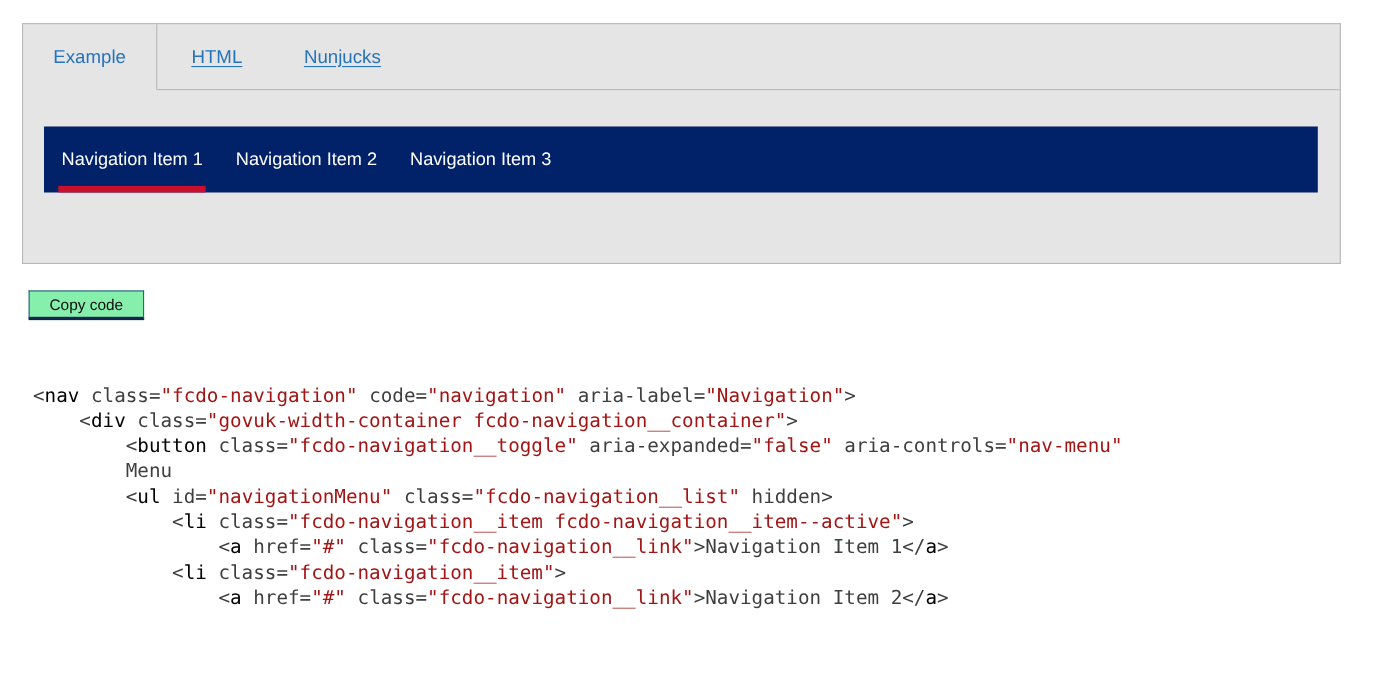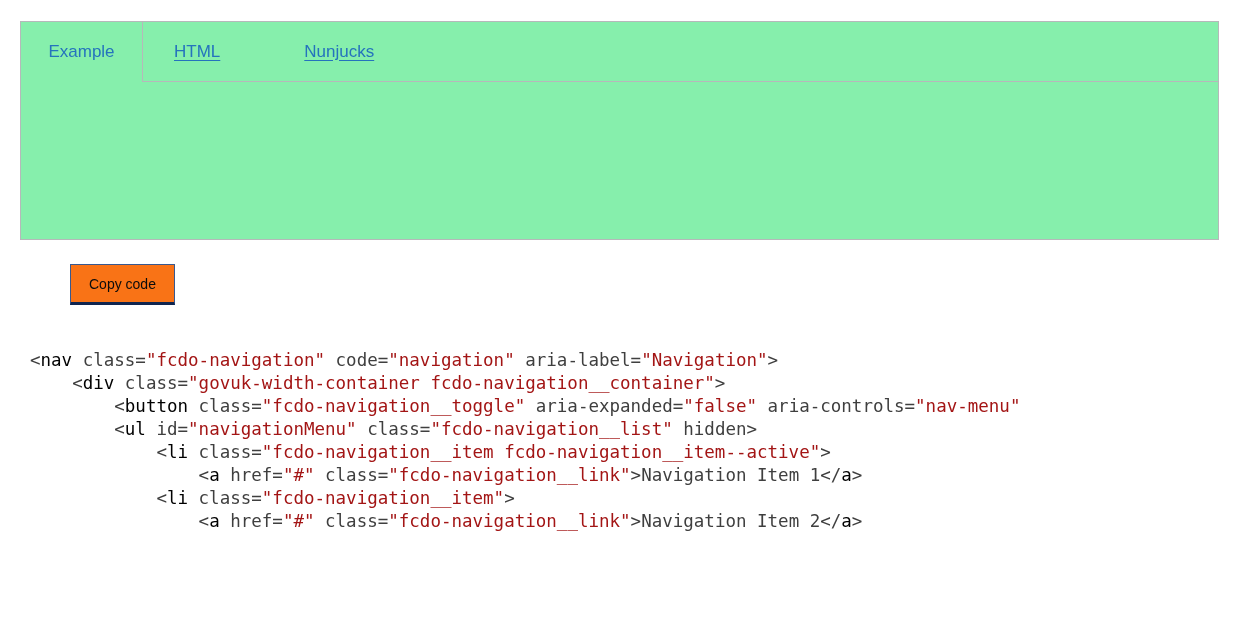--- a/index.html
+++ b/index.html
@@ -9,55 +9,55 @@
   *{box-sizing:border-box}
   html,body{margin:0;padding:0}
   body{
     width:1253px;height:636px;overflow:hidden;background:#fff;
     font-family:"Liberation Sans",sans-serif;position:relative;
   }
 
   
   .frame{
     position:absolute;left:20px;top:21px;width:1199px;height:219px;
-    border:1px solid var(--border-gray);background:#86efac;
+    border:1px solid var(--border-gray);background:#e5e5e5;
   }
   .tabs-row{display:flex;height:60px}
   .tab-example{
     width:122px;border-right:1px solid var(--border-gray);
     display:flex;align-items:center;justify-content:center;
     color:var(--link-blue);font-size:17px;cursor:pointer;
   }
   .tabs-links{
     flex:1;border-bottom:1px solid var(--border-gray);
-    display:flex;align-items:center;padding-left:31px;gap:84px;
+    display:flex;align-items:center;padding-left:31px;gap:56px;
   }
   .tab-link{
     color:var(--link-blue);font-size:17px;text-decoration:underline;
     text-underline-offset:3px;cursor:pointer;
   }
   .frame-content{padding:33px 20px 0 19px}
 
   
   .demo-nav{background:var(--navy);height:60px;display:flex}
   .demo-nav ul{list-style:none;margin:0;padding:0 0 0 13px;display:flex}
   .demo-nav li{
     display:flex;align-items:center;margin-right:24px;
     border-top:6px solid transparent;border-bottom:6px solid transparent;
   }
   .demo-nav li.active{border-bottom-color:var(--red)}
   .demo-nav a{color:#fff;font-size:16.5px;text-decoration:none;padding:0 3px}
 
   
   .copy-btn{
-    position:absolute;left:26px;top:264px;height:41px;
-    background:#f97316;color:#0b0c0c;font-size:14px;
+    position:absolute;left:26px;top:264px;height:27px;
+    background:#86efac;color:#0b0c0c;font-size:14px;
     font-family:"Liberation Sans",sans-serif;
     border:1px solid #38598f;border-bottom:3px solid #10254f;
-    padding:3px 18px 2px;cursor:pointer;margin-left:44px;
+    padding:3px 18px 2px;cursor:pointer;
   }
 
   
   .code{
     position:absolute;left:30px;top:349px;
     font-family:"DejaVu Sans Mono",monospace;
     font-size:17.5px;line-height:23px;color:#3f3f3f;
   }
   .code-line{white-space:pre}
   .tk-p{color:#3f3f3f}
@@ -68,26 +68,42 @@
 <body>
 
 <div class="frame">
   <div class="tabs-row">
     <div class="tab-example">Example</div>
     <div class="tabs-links">
       <a class="tab-link">HTML</a>
       <a class="tab-link">Nunjucks</a>
     </div>
   </div>
+  <div class="frame-content">
+    <nav class="demo-nav">
+      <ul>
+          <li class="active">
+            <a href="#">Navigation Item 1</a>
+          </li>
+          <li>
+            <a href="#">Navigation Item 2</a>
+          </li>
+          <li>
+            <a href="#">Navigation Item 3</a>
+          </li>
+        </ul>
+    </nav>
+  </div>
 </div>
 
 <button class="copy-btn">Copy code</button>
 
 <div class="code">
     <div class="code-line"><span class="tk-p">&lt;</span><span class="tk-t">nav</span><span class="tk-p"> class=</span><span class="tk-s">"fcdo-navigation"</span><span class="tk-p"> code=</span><span class="tk-s">"navigation"</span><span class="tk-p"> aria-label=</span><span class="tk-s">"Navigation"</span><span class="tk-p">&gt;</span></div>
     <div class="code-line"><span class="tk-p">    &lt;</span><span class="tk-t">div</span><span class="tk-p"> class=</span><span class="tk-s">"govuk-width-container fcdo-navigation__container"</span><span class="tk-p">&gt;</span></div>
     <div class="code-line"><span class="tk-p">        &lt;</span><span class="tk-t">button</span><span class="tk-p"> class=</span><span class="tk-s">"fcdo-navigation__toggle"</span><span class="tk-p"> aria-expanded=</span><span class="tk-s">"false"</span><span class="tk-p"> aria-controls=</span><span class="tk-s">"nav-menu"</span></div>
+    <div class="code-line"><span class="tk-p">        Menu</span></div>
     <div class="code-line"><span class="tk-p">        &lt;</span><span class="tk-t">ul</span><span class="tk-p"> id=</span><span class="tk-s">"navigationMenu"</span><span class="tk-p"> class=</span><span class="tk-s">"fcdo-navigation__list"</span><span class="tk-p"> hidden&gt;</span></div>
     <div class="code-line"><span class="tk-p">            &lt;</span><span class="tk-t">li</span><span class="tk-p"> class=</span><span class="tk-s">"fcdo-navigation__item fcdo-navigation__item--active"</span><span class="tk-p">&gt;</span></div>
     <div class="code-line"><span class="tk-p">                &lt;</span><span class="tk-t">a</span><span class="tk-p"> href=</span><span class="tk-s">"#"</span><span class="tk-p"> class=</span><span class="tk-s">"fcdo-navigation__link"</span><span class="tk-p">&gt;Navigation Item 1&lt;/</span><span class="tk-t">a</span><span class="tk-p">&gt;</span></div>
     <div class="code-line"><span class="tk-p">            &lt;</span><span class="tk-t">li</span><span class="tk-p"> class=</span><span class="tk-s">"fcdo-navigation__item"</span><span class="tk-p">&gt;</span></div>
     <div class="code-line"><span class="tk-p">                &lt;</span><span class="tk-t">a</span><span class="tk-p"> href=</span><span class="tk-s">"#"</span><span class="tk-p"> class=</span><span class="tk-s">"fcdo-navigation__link"</span><span class="tk-p">&gt;Navigation Item 2&lt;/</span><span class="tk-t">a</span><span class="tk-p">&gt;</span></div>
   </div>
 
 </body></html>

